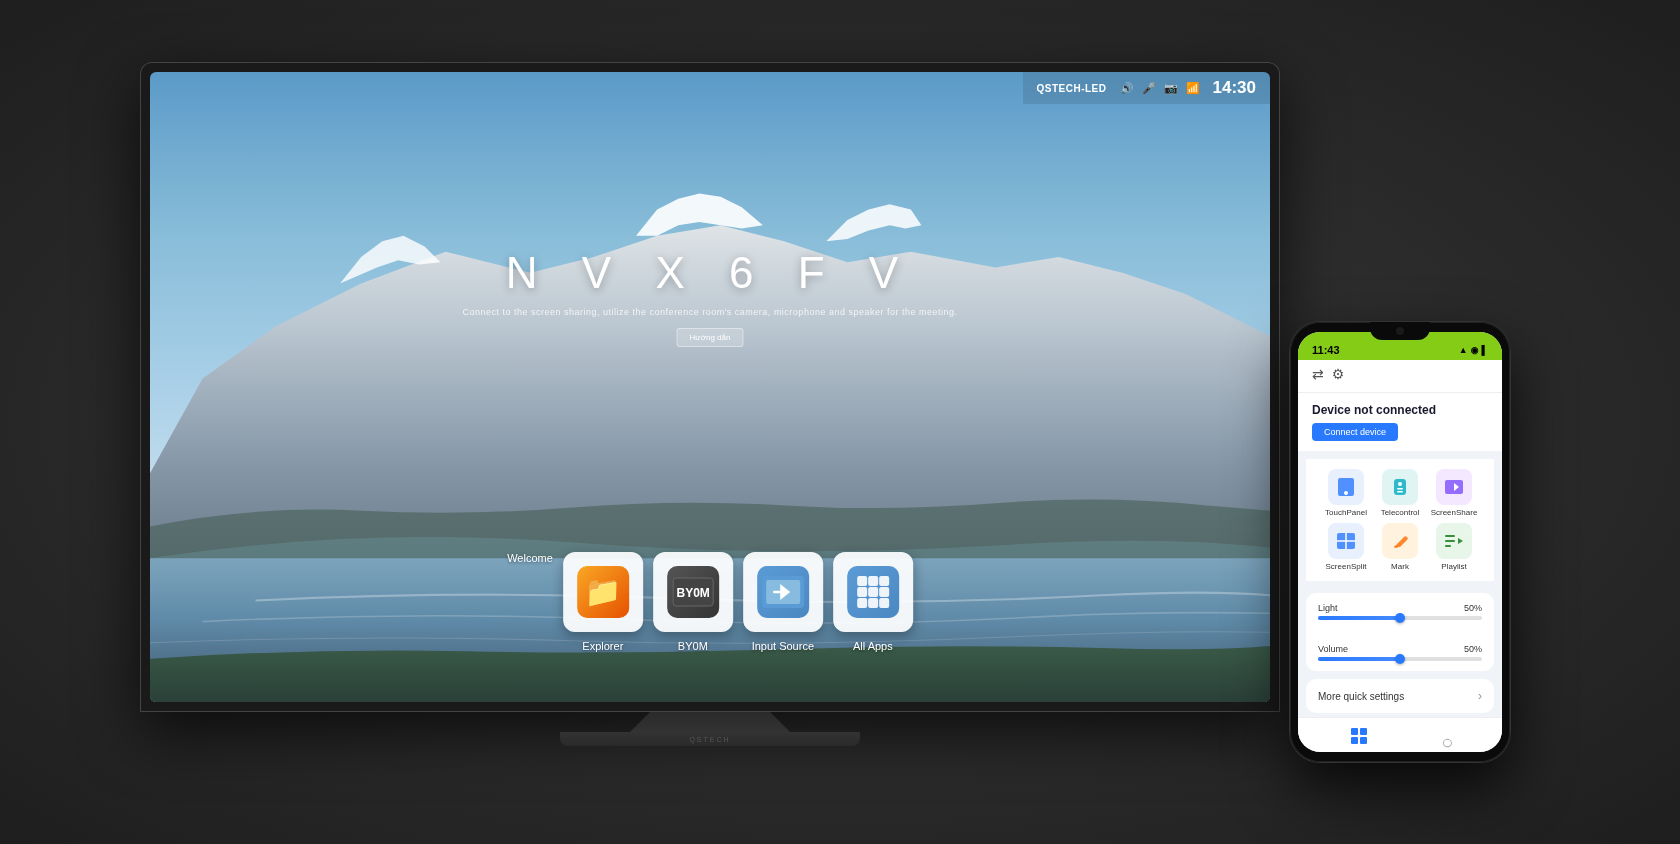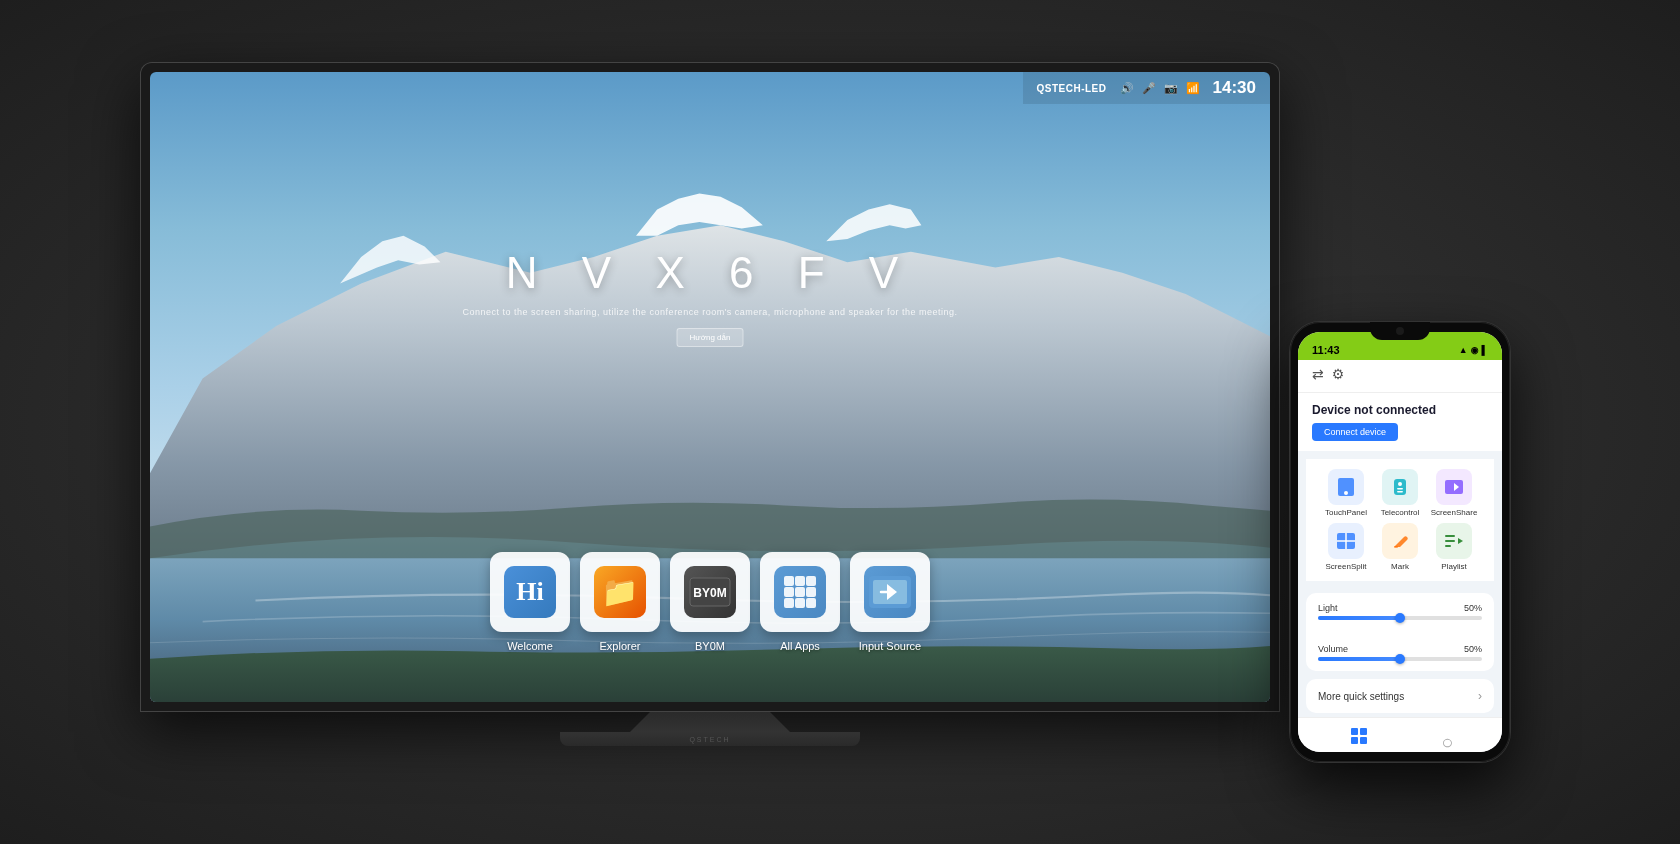--- a/index.html
+++ b/index.html
@@ -578,25 +578,20 @@
         <div class="screen-title">
           <h1>N V X 6 F V</h1>
           <p>Connect to the screen sharing, utilize the conference room's camera,
 microphone and speaker for the meeting.</p>
           <span class="connect-btn">Hướng dẫn</span>
         </div>
 
         <div class="app-dock">
 
           <div class="app-item">
-            <div class="app-icon-box">
-              <div class="app-icon-inner icon-welcome">
-                <span style="color:white;font-size:26px;font-weight:700;font-family:Georgia,serif;">Hi</span>
-              </div>
-            </div>
             <span class="app-label">Welcome</span>
           </div>
 
           <div class="app-item">
             <div class="app-icon-box">
               <div class="app-icon-inner" style="background:linear-gradient(135deg,#f9a825,#e65100);border-radius:10px;">
                 <span style="font-size:30px;">📁</span>
               </div>
             </div>
             <span class="app-label">Explorer</span>
@@ -606,20 +601,35 @@
             <div class="app-icon-box">
               <div class="app-icon-inner icon-byom">
 
                 <svg width="42" height="30" viewBox="0 0 42 30">
                   <rect x="1" y="1" width="40" height="28" rx="3" fill="#444" stroke="#666" stroke-width="1"></rect>
                   <text x="21" y="20" text-anchor="middle" fill="white" font-size="12" font-weight="bold">BY0M</text>
                 </svg>
               </div>
             </div>
             <span class="app-label">BY0M</span>
+          </div>
+
+          <div class="app-item">
+            <div class="app-icon-box">
+              <div class="app-icon-inner icon-input">
+
+                <svg width="46" height="36" viewBox="0 0 46 36">
+                  <rect x="2" y="2" width="42" height="32" rx="4" fill="#5b9bd5"></rect>
+                  <rect x="6" y="6" width="34" height="24" rx="2" fill="#87bce0"></rect>
+                  <polygon points="30,18 20,10 20,26" fill="white"></polygon>
+                  <line x1="14" y1="18" x2="20" y2="18" stroke="white" stroke-width="2.5" stroke-linecap="round"></line>
+                </svg>
+              </div>
+            </div>
+            <span class="app-label">Input Source</span>
           </div>
 
           <div class="app-item">
             <div class="app-icon-box">
               <div class="app-icon-inner icon-allapps">
 
                 <svg width="38" height="38" viewBox="0 0 38 38">
                   <rect x="3" y="3" width="10" height="10" rx="2" fill="white" opacity="0.9"></rect>
                   <rect x="14" y="3" width="10" height="10" rx="2" fill="white" opacity="0.9"></rect>
                   <rect x="25" y="3" width="10" height="10" rx="2" fill="white" opacity="0.9"></rect>
@@ -628,35 +638,20 @@
                   <rect x="25" y="14" width="10" height="10" rx="2" fill="white" opacity="0.9"></rect>
                   <rect x="3" y="25" width="10" height="10" rx="2" fill="white" opacity="0.9"></rect>
                   <rect x="14" y="25" width="10" height="10" rx="2" fill="white" opacity="0.9"></rect>
                   <rect x="25" y="25" width="10" height="10" rx="2" fill="white" opacity="0.9"></rect>
                 </svg>
               </div>
             </div>
             <span class="app-label">All Apps</span>
           </div>
 
-          <div class="app-item">
-            <div class="app-icon-box">
-              <div class="app-icon-inner icon-input">
-
-                <svg width="46" height="36" viewBox="0 0 46 36">
-                  <rect x="2" y="2" width="42" height="32" rx="4" fill="#5b9bd5"></rect>
-                  <rect x="6" y="6" width="34" height="24" rx="2" fill="#87bce0"></rect>
-                  <polygon points="30,18 20,10 20,26" fill="white"></polygon>
-                  <line x1="14" y1="18" x2="20" y2="18" stroke="white" stroke-width="2.5" stroke-linecap="round"></line>
-                </svg>
-              </div>
-            </div>
-            <span class="app-label">Input Source</span>
-          </div>
-
         </div>
       </div>
     </div>
     <div class="monitor-stand">
       <div class="stand-neck"></div>
       <div class="stand-base">
         <span class="stand-base-text">QSTECH</span>
       </div>
     </div>
   </div>

